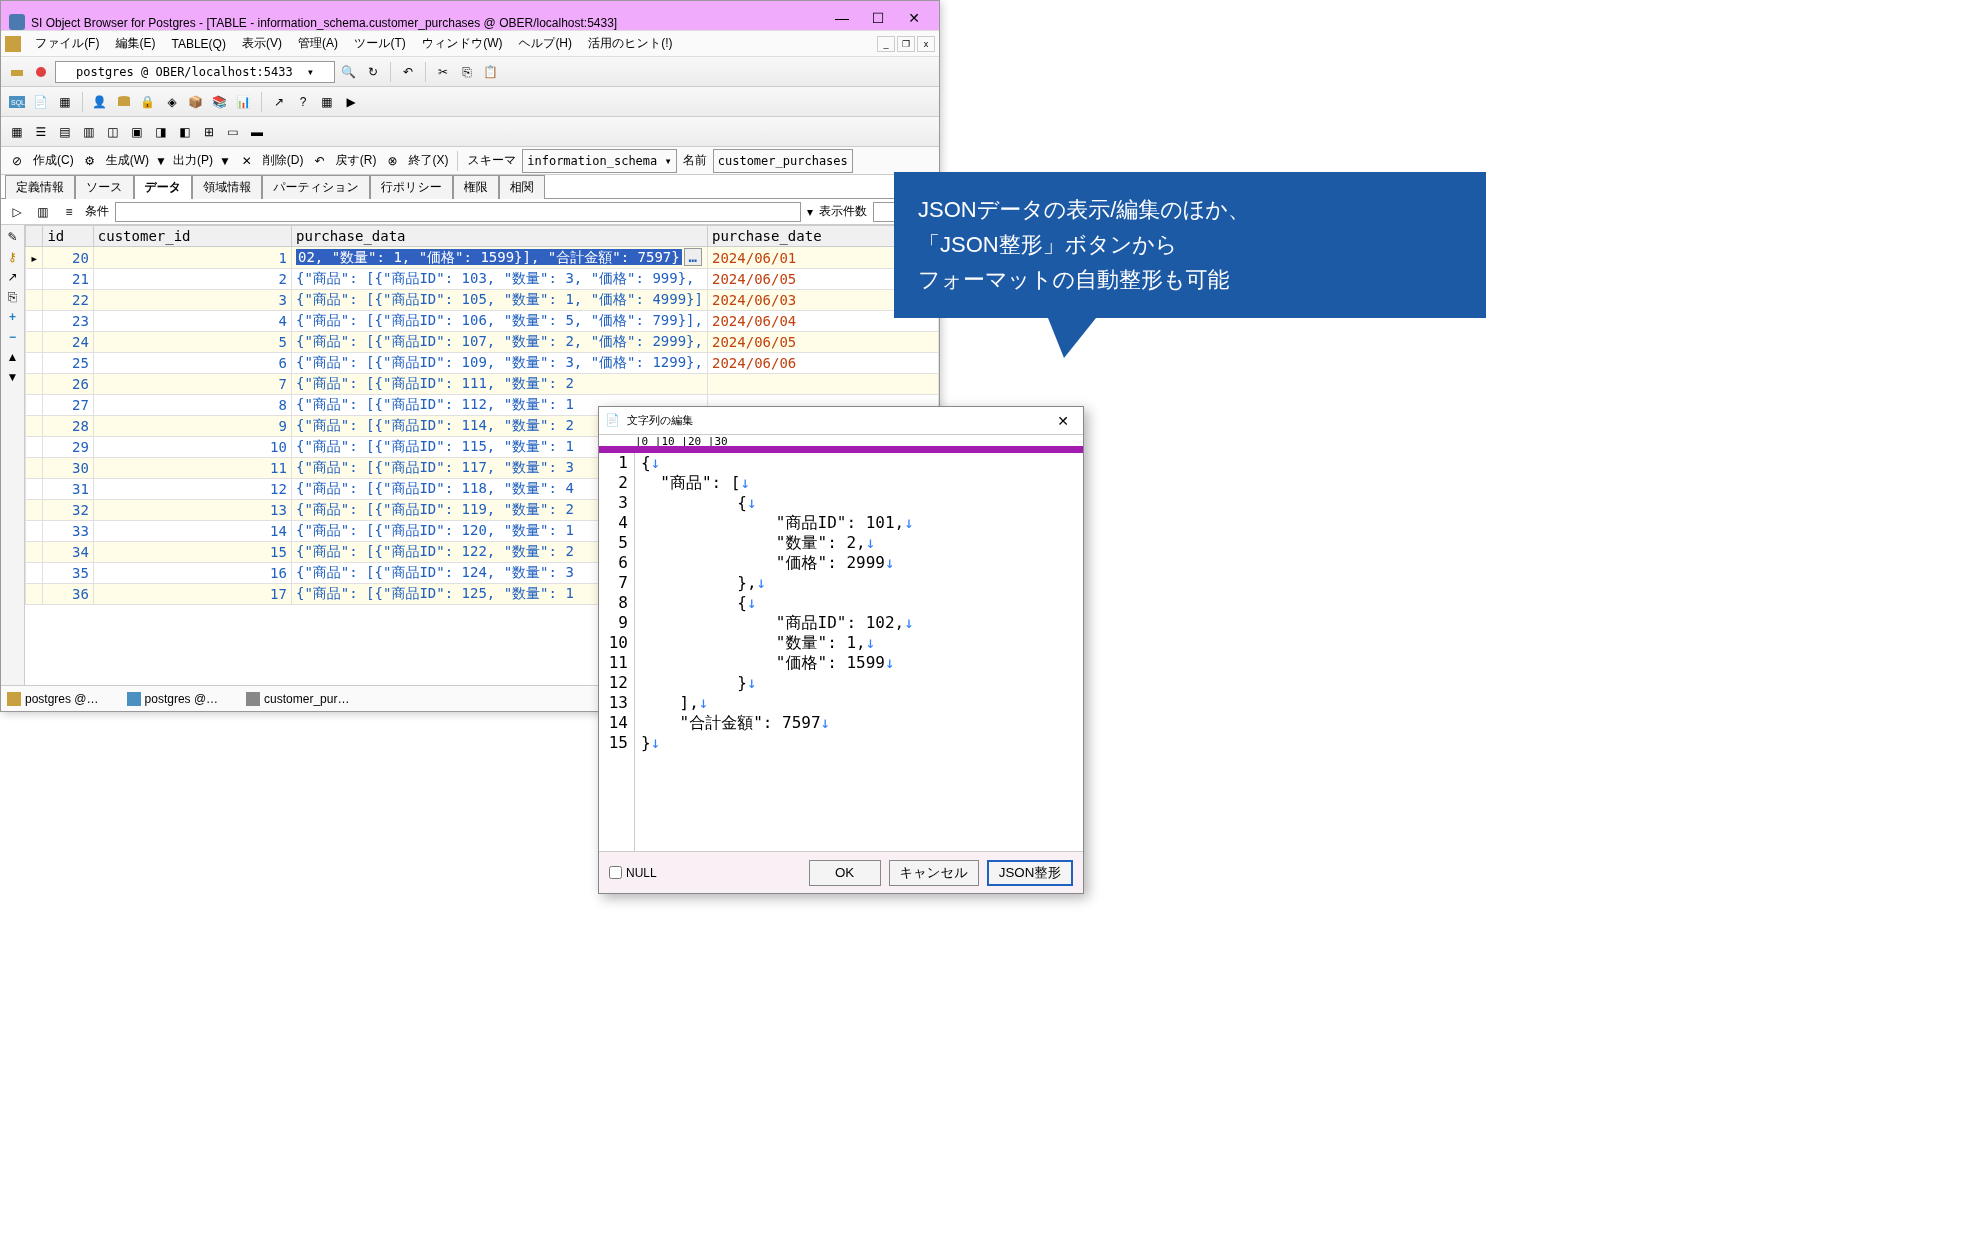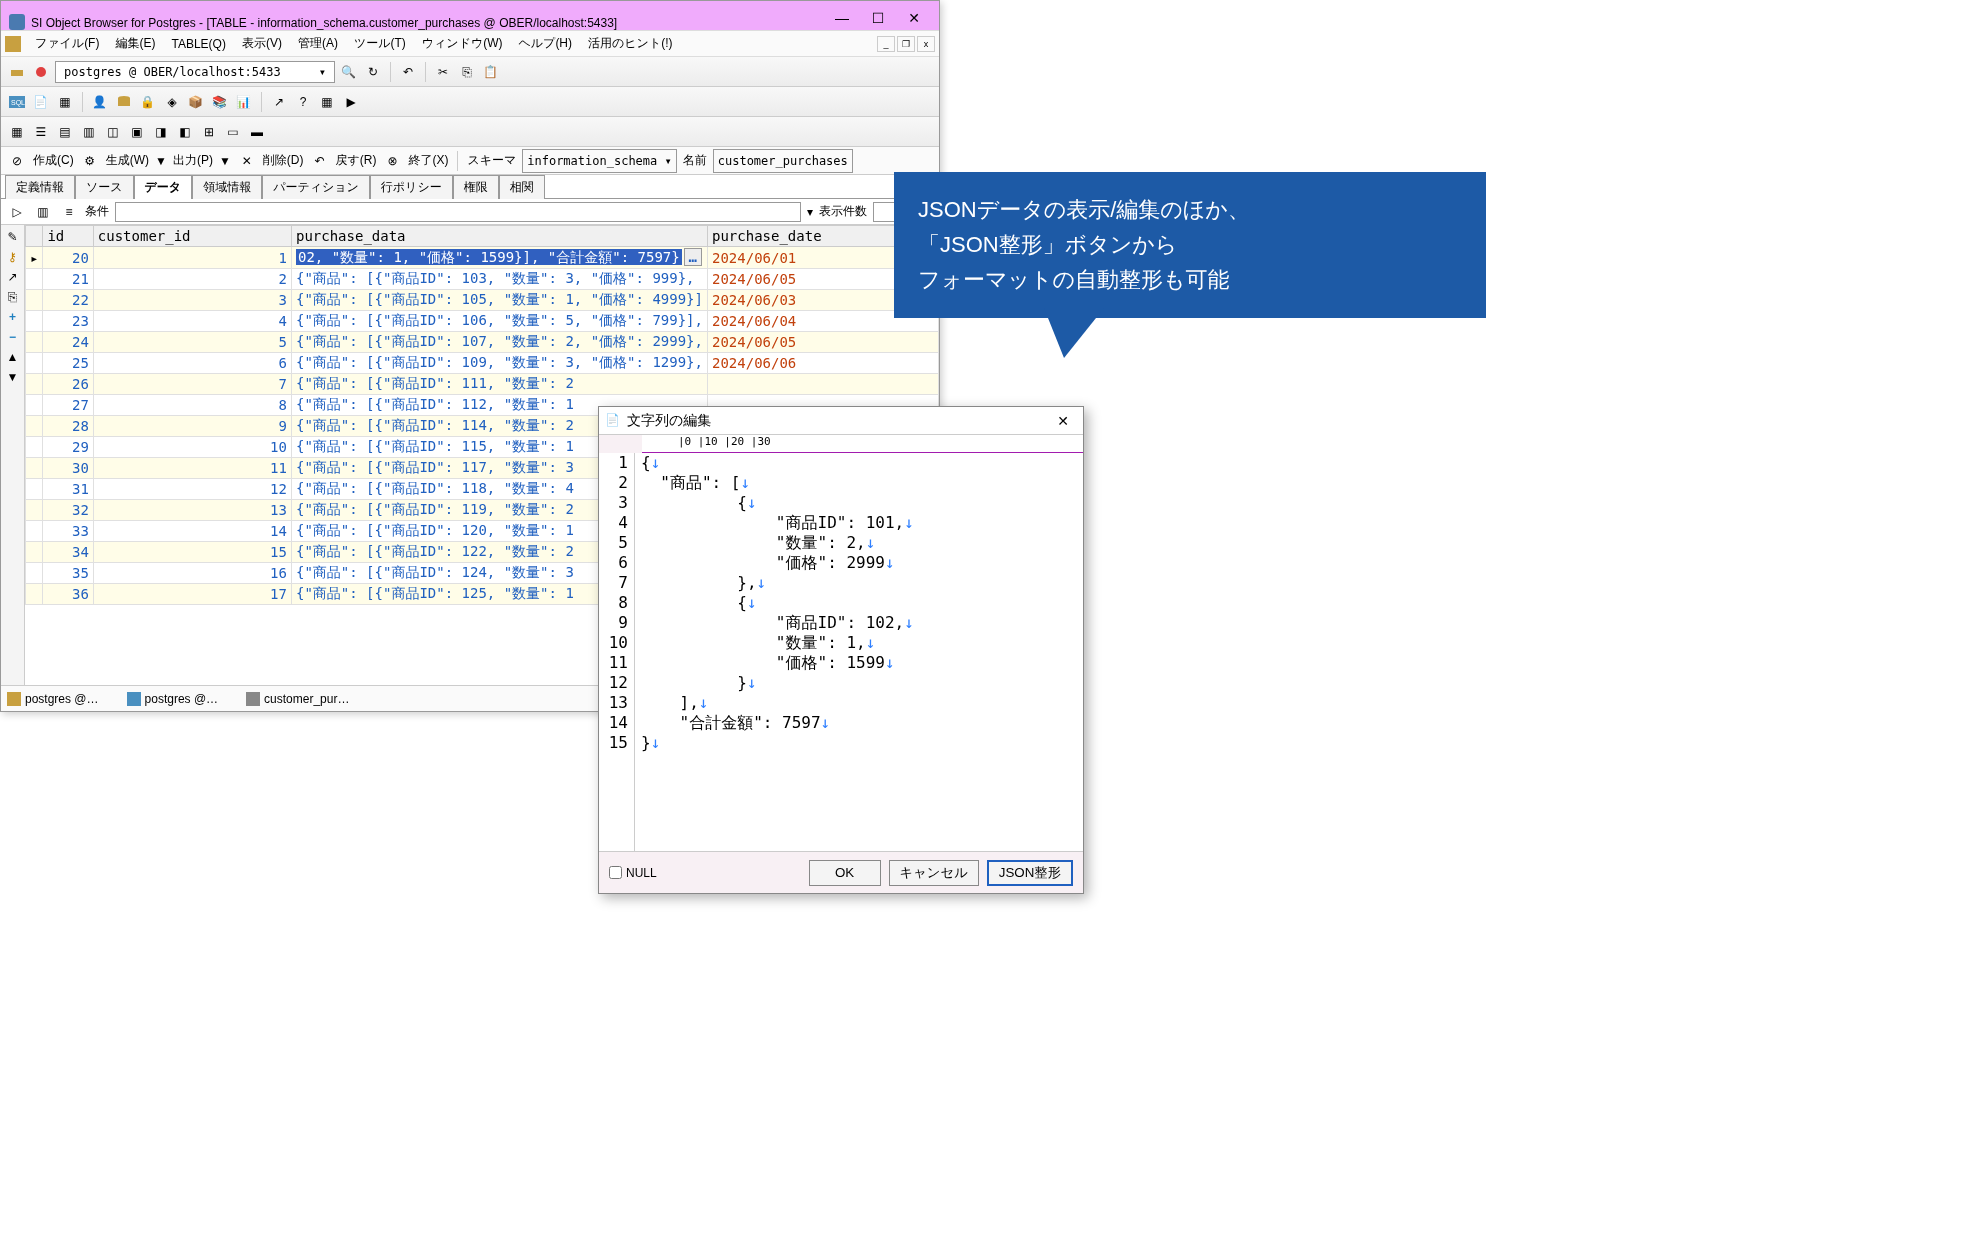--- a/index.html
+++ b/index.html
@@ -11,21 +11,21 @@
 .winbtns { display: flex; gap: 2px; }
 .winbtn { width: 34px; height: 24px; display: flex; align-items: center; justify-content: center; font-size: 14px; cursor: pointer; }
 .menubar { height: 26px; background: #fafafa; display: flex; align-items: center; padding: 0 4px; border-bottom: 1px solid #ddd; }
 .menubar-icon { width: 16px; height: 16px; background: #c8a040; margin-right: 6px; }
 .menuitem { padding: 3px 8px; cursor: pointer; }
 .mdi-controls { margin-left: auto; display: flex; gap: 2px; }
 .mdi-btn { width: 18px; height: 16px; border: 1px solid #ccc; display: flex; align-items: center; justify-content: center; font-size: 9px; cursor: pointer; }
 .toolbar { height: 30px; background: linear-gradient(#f8f8f8, #ececec); border-bottom: 1px solid #ccc; display: flex; align-items: center; padding: 0 6px; gap: 4px; }
 .tbicon { width: 20px; height: 20px; display: inline-flex; align-items: center; justify-content: center; cursor: pointer; border-radius: 2px; }
 .tbicon svg { width: 16px; height: 16px; }
-.combo { height: 22px; border: 1px solid #999; background: #fff; padding: 0 8px; font-family: monospace; font-size: 12px; display: inline-flex; align-items: center; }
+.combo { height: 22px; border: 1px solid #999; background: #fff; padding: 0 20px; font-family: monospace; font-size: 12px; display: inline-flex; align-items: center; }
 .combo.wide { width: 280px; }
 .combo-arrow { margin-left: auto; }
 .sep { width: 1px; height: 20px; background: #ccc; margin: 0 3px; }
 .actionbar { height: 28px; display: flex; align-items: center; padding: 0 6px; gap: 6px; border-bottom: 1px solid #ccc; background: #fafafa; }
 .actionbar .lbl { font-size: 12px; }
 .schema-label { font-size: 12px; }
 .schema-val { border: 1px solid #999; padding: 4px 4px; font-family: monospace; }
 .tabs { height: 24px; display: flex; align-items: flex-end; border-bottom: 1px solid #999; padding: 0 4px; gap: 0; background: #fff; }
 .tab { padding: 3px 10px; border: 1px solid #999; border-bottom: none; background: #f4f4f4; cursor: pointer; position: relative; top: 1px; }
 .tab.active { background: #fff; font-weight: bold; }
@@ -49,23 +49,23 @@
 .statusbar { height: 26px; border-top: 1px solid #ccc; display: flex; align-items: center; padding: 0 6px; gap: 28px; background: #fafafa; }
 .status-item { display: flex; align-items: center; gap: 4px; }
 .status-icon { width: 14px; height: 14px; }
 
 .callout { position: absolute; left: 894px; top: 172px; width: 592px; background: #1d5aa6; color: #fff; padding: 20px 24px; font-size: 22px; line-height: 1.6; }
 .callout::after { content: ""; position: absolute; bottom: -40px; left: 150px; width: 0; height: 0; border-left: 20px solid transparent; border-right: 40px solid transparent; border-top: 50px solid #1d5aa6; }
 
 .dialog { position: absolute; left: 598px; top: 406px; width: 486px; height: 488px; border: 1px solid #888; background: #f8f0f4; box-shadow: 4px 4px 12px rgba(0,0,0,0.3); display: flex; flex-direction: column; }
 .dlg-title { height: 28px; display: flex; align-items: center; padding: 0 6px; border-bottom: 1px solid #ccc; background: #fff; }
 .dlg-title-icon { width: 16px; height: 16px; margin-right: 6px; }
-.dlg-title-text { flex: 1; font-size: 14px; }
+.dlg-title-text { flex: 1; font-size: 11px; }
 .dlg-close { width: 28px; height: 22px; display: flex; align-items: center; justify-content: center; cursor: pointer; font-size: 14px; }
-.ruler { height: 18px; background: #fff; border-bottom: 1px solid #a21caf; font-family: monospace; font-size: 11px; padding-left: 36px; white-space: nowrap; overflow: hidden; margin-left: 43px; }
+.ruler { height: 18px; background: #fff; border-bottom: 7px solid #a21caf; font-family: monospace; font-size: 11px; padding-left: 36px; white-space: nowrap; overflow: hidden; }
 .editor-body { flex: 1; display: flex; background: #fff; font-family: monospace; font-size: 16px; overflow: hidden; }
 .lineno { width: 36px; text-align: right; padding-right: 6px; color: #000; border-right: 1px solid #ccc; line-height: 20px; white-space: pre; }
 .codelines { flex: 1; padding-left: 6px; line-height: 20px; white-space: pre; }
 .codelines .nl { color: #3080ff; }
 .dlg-buttons { height: 42px; display: flex; align-items: center; justify-content: flex-start; padding: 0 10px; gap: 8px; border-top: 1px solid #ccc; }
 .dlg-buttons .spacer { flex: 1; }
 .dlg-chk { display: flex; align-items: center; gap: 4px; }
 .dlg-btn { min-width: 72px; height: 26px; border: 1px solid #888; background: #f4f4f4; cursor: pointer; padding: 0 10px; }
 .dlg-btn.primary { border: 2px solid #2060c0; }
 </style>

